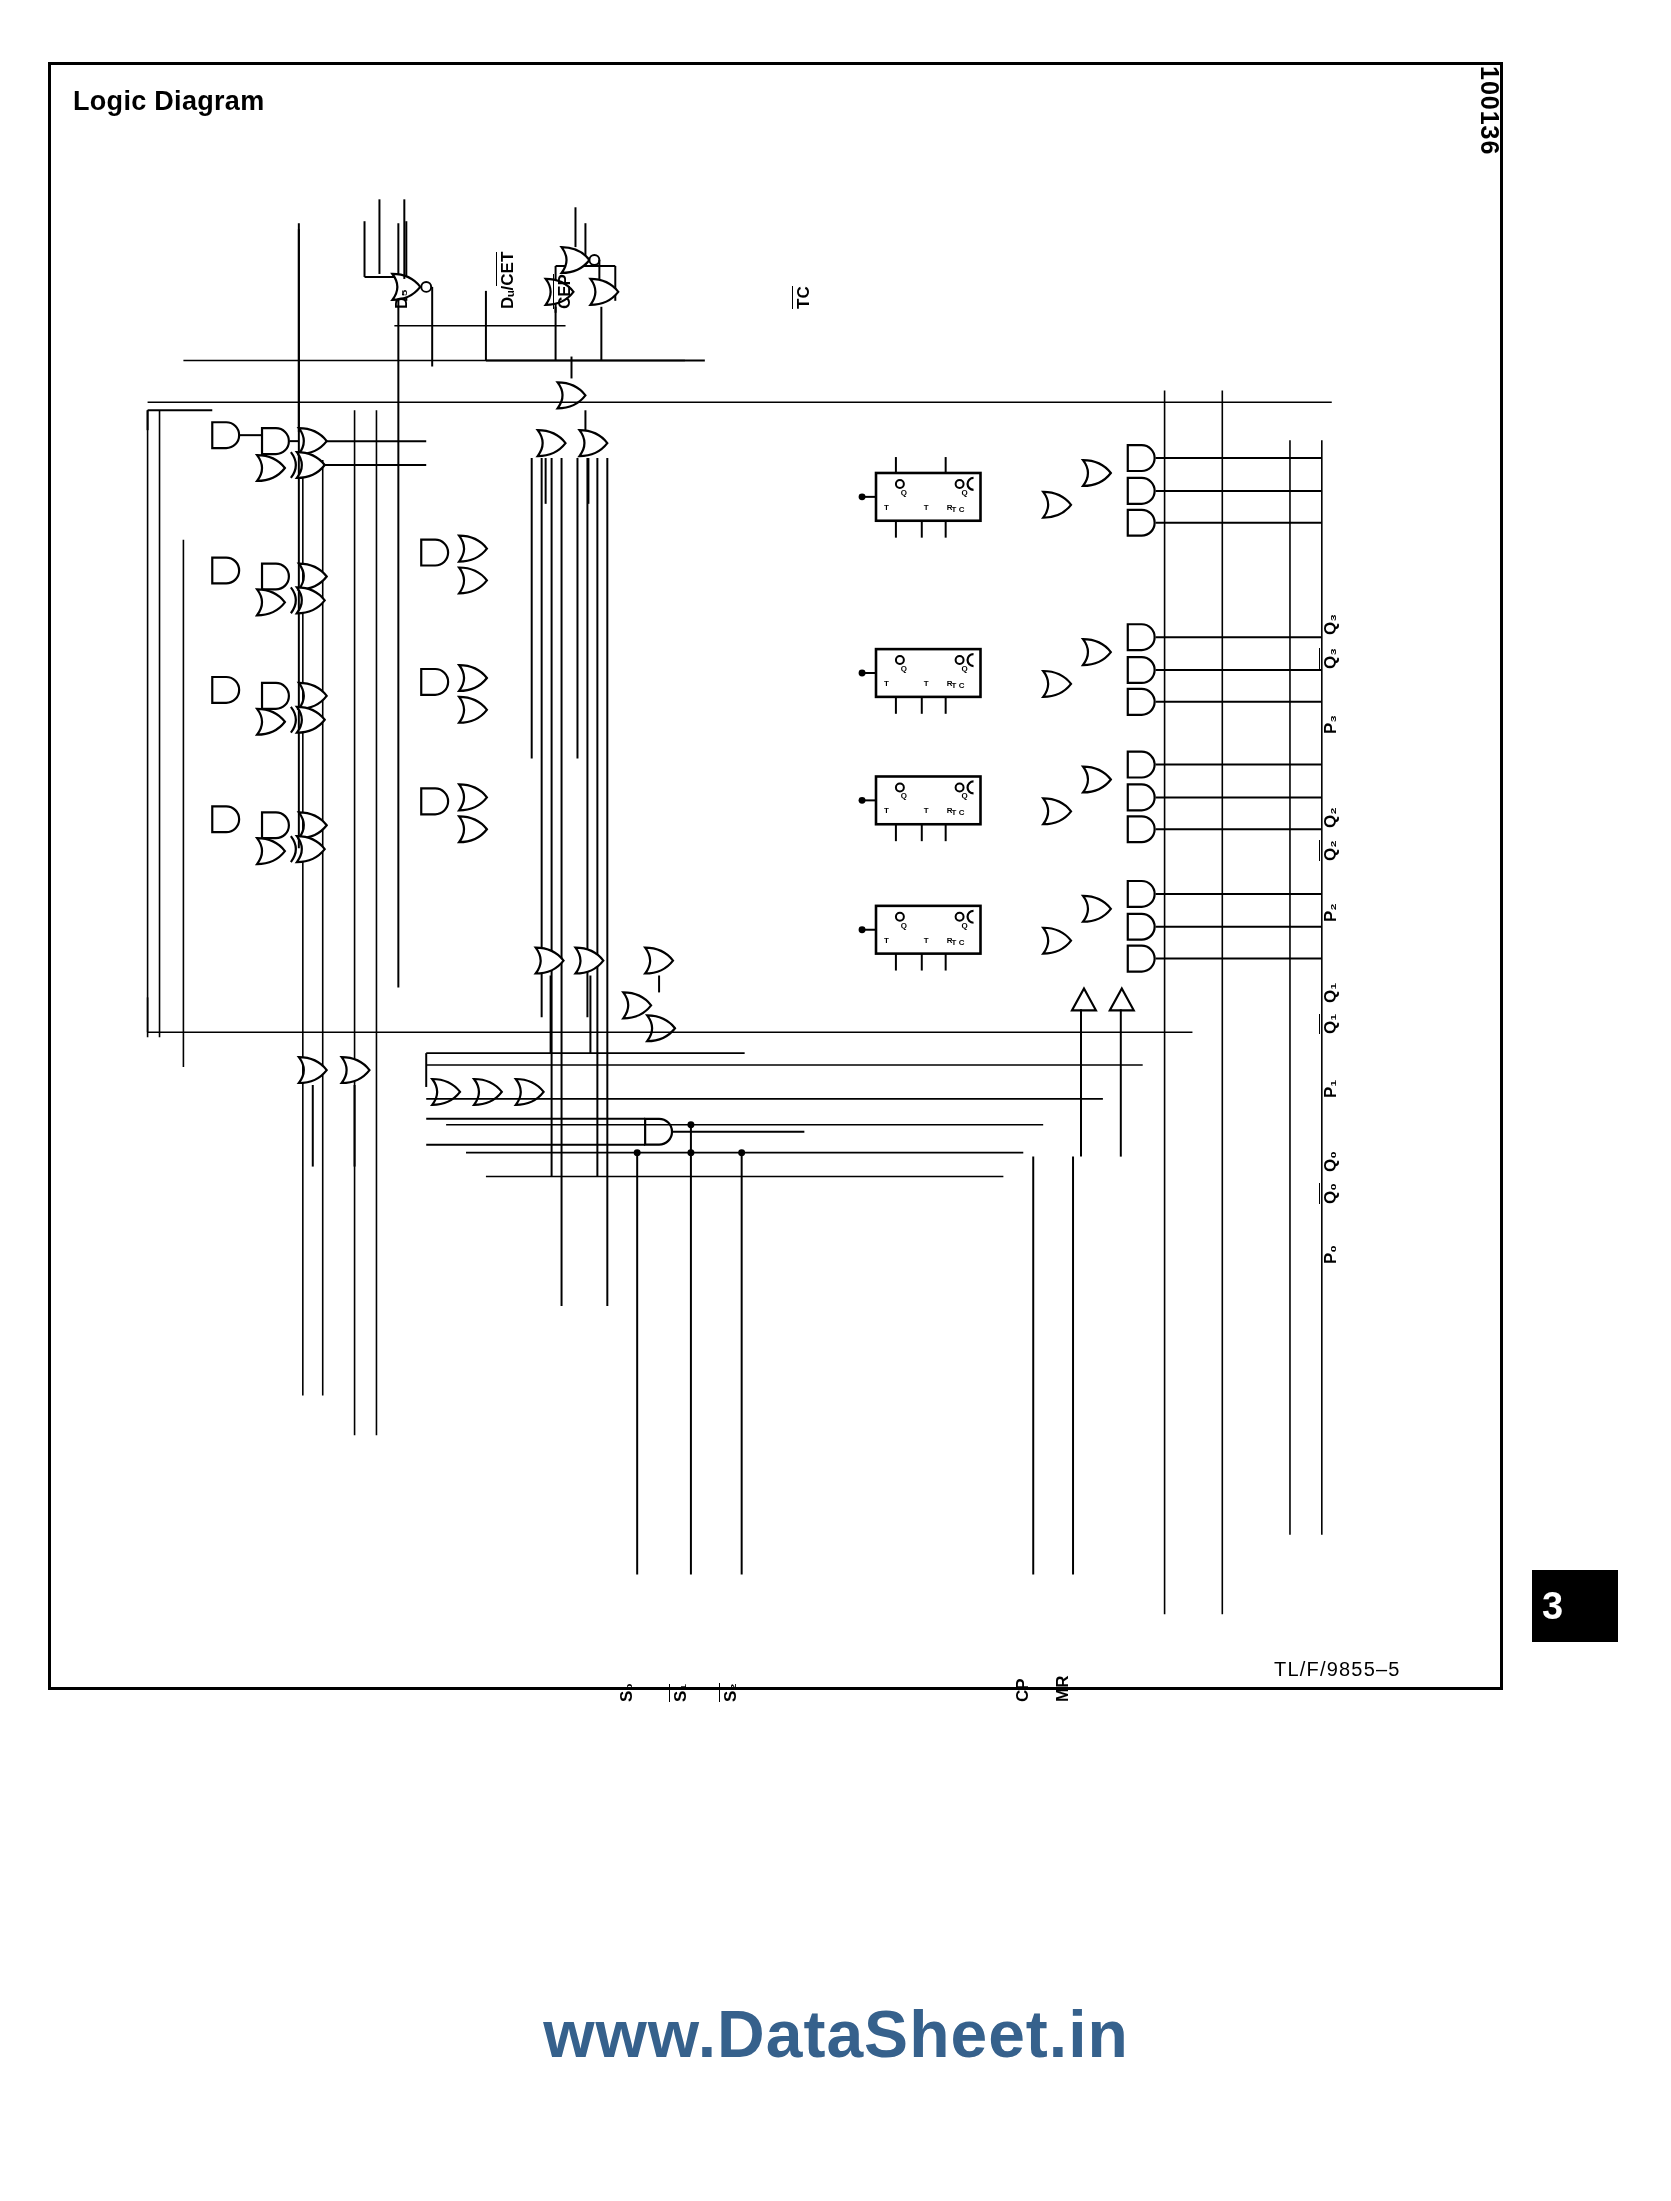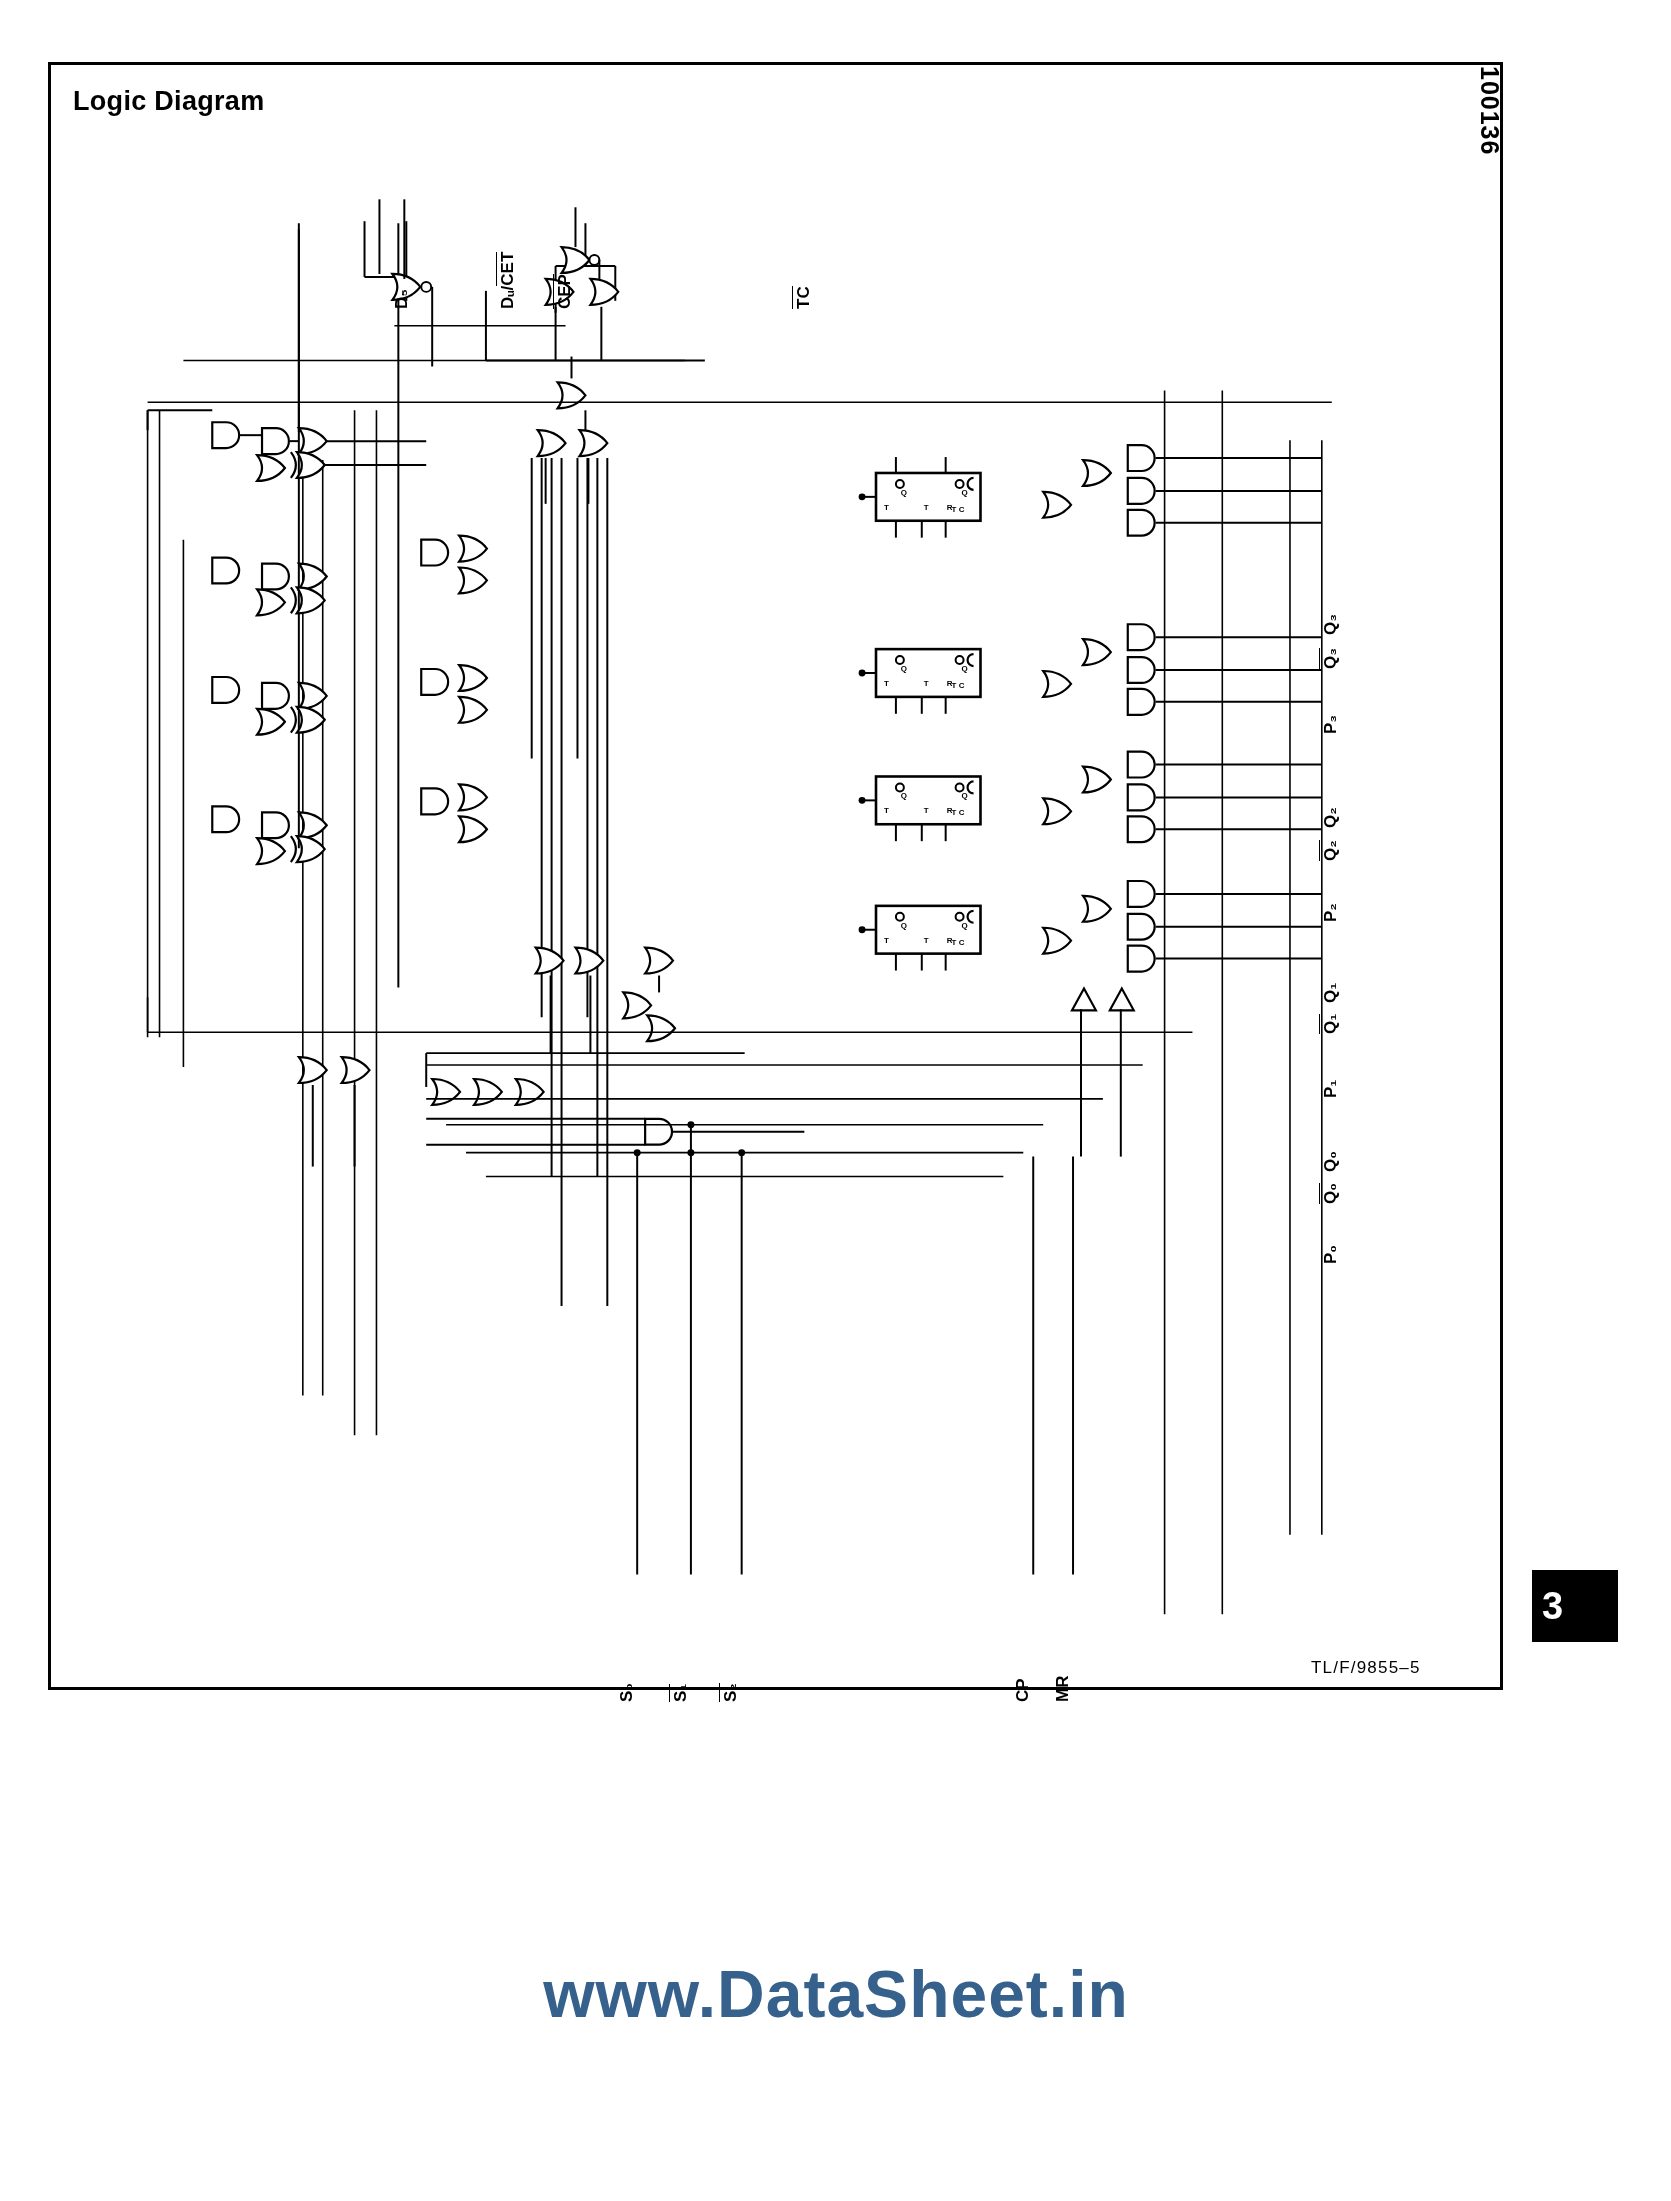--- a/index.html
+++ b/index.html
@@ -30,27 +30,27 @@
   }
   
   #section-tab{
     position:absolute;left:1532px;top:1570px;width:86px;height:72px;
     background:#000;color:#fff;font-size:38px;font-weight:bold;
     display:flex;align-items:center;justify-content:flex-start;
     padding-left:10px;box-sizing:border-box;
   }
   
   #doc-ref{
-    position:absolute;left:1311px;top:1658px;
-    font-size:17px;letter-spacing:1.2px;
+    position:absolute;left:1274px;top:1658px;
+    font-size:20px;letter-spacing:1.2px;
     font-family:"Liberation Sans", sans-serif;
   }
   
   #watermark{
-    position:absolute;left:0;top:1956px;width:1672px;
+    position:absolute;left:0;top:1996px;width:1672px;
     text-align:center;font-size:66px;font-weight:bold;
     color:#36618c;letter-spacing:1px;
     font-family:"Liberation Sans", sans-serif;
   }
   
   #schematic{position:absolute;left:48px;top:62px;}
   .ff-label{
     font-family:"Liberation Sans", sans-serif;
     font-size:8px;font-weight:bold;fill:#000;
   }

